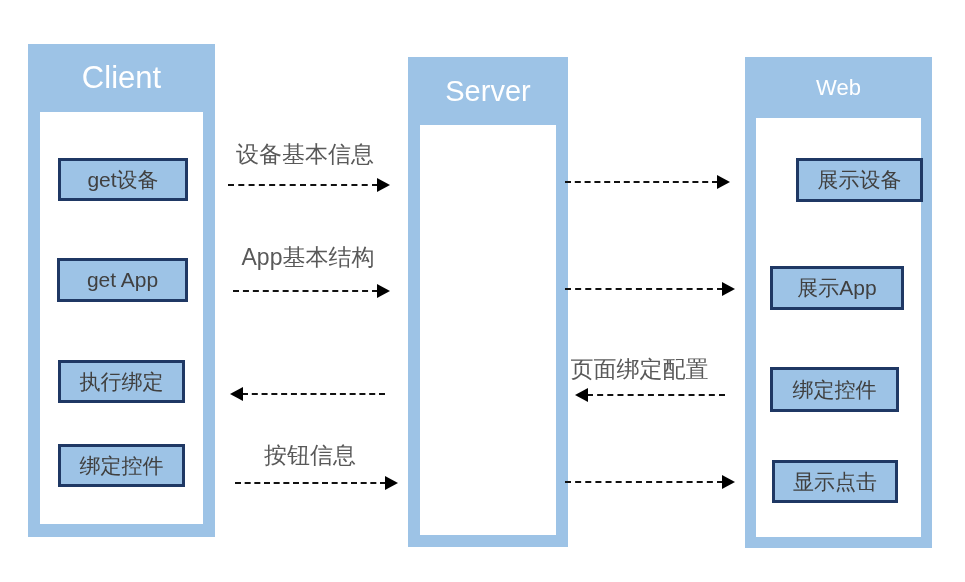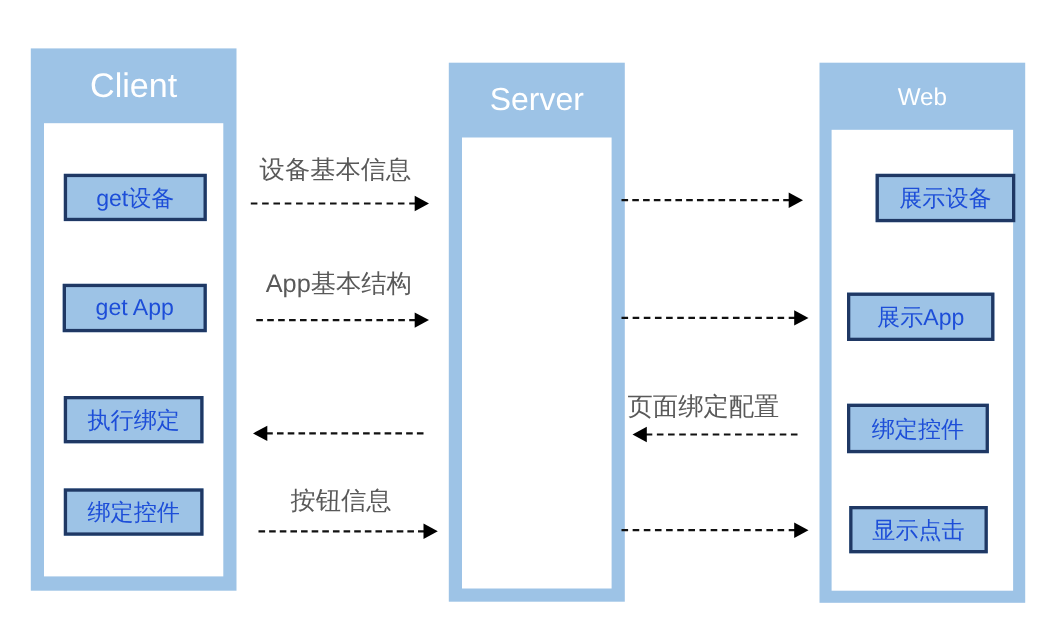--- a/index.html
+++ b/index.html
@@ -21,21 +21,21 @@
   .col-client .col-header{height:68px;font-size:31px;}
   .col-server .col-header{height:68px;font-size:29px;}
   .col-web   .col-header{height:61px;font-size:22px;}
   .col-body{position:absolute;background:#ffffff;}
   .col-client .col-body{left:12px;right:12px;top:68px;bottom:13px;}
   .col-server .col-body{left:12px;right:12px;top:68px;bottom:12px;}
   .col-web   .col-body{left:11px;right:11px;top:61px;bottom:11px;}
   
   .node{
     position:absolute;box-sizing:border-box;
-    background:#9DC3E6;border:3px solid #1F3864;color:#1d4ed8;
+    background:#9DC3E6;border:3px solid #1F3864;color:#404040;
     display:flex;align-items:center;justify-content:center;
     font-size:21px;white-space:nowrap;
   }
   .node.serif{font-family:"Liberation Serif","DejaVu Serif",serif;}
   .btn-c1{left:58px; top:158px;width:130px;height:43px;}
   .btn-c2{left:57px; top:258px;width:131px;height:44px;}
   .btn-c3{left:58px; top:360px;width:127px;height:43px;}
   .btn-c4{left:58px; top:444px;width:127px;height:43px;}
   .btn-w1{left:771px;top:158px;width:127px;height:44px;margin-left:25px;}
   .btn-w2{left:770px;top:266px;width:134px;height:44px;}

